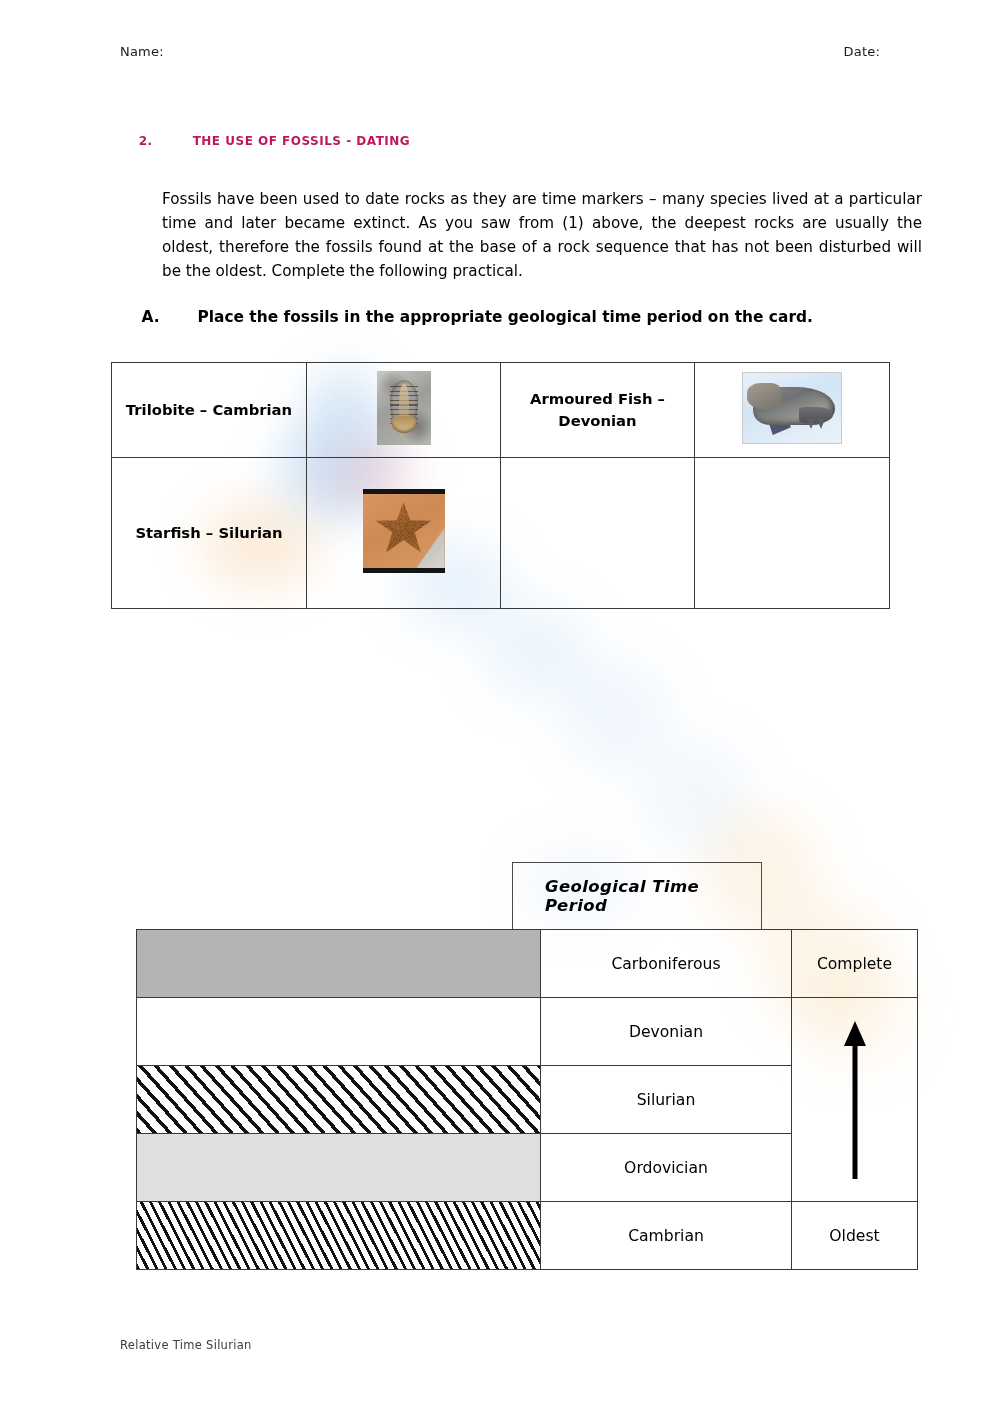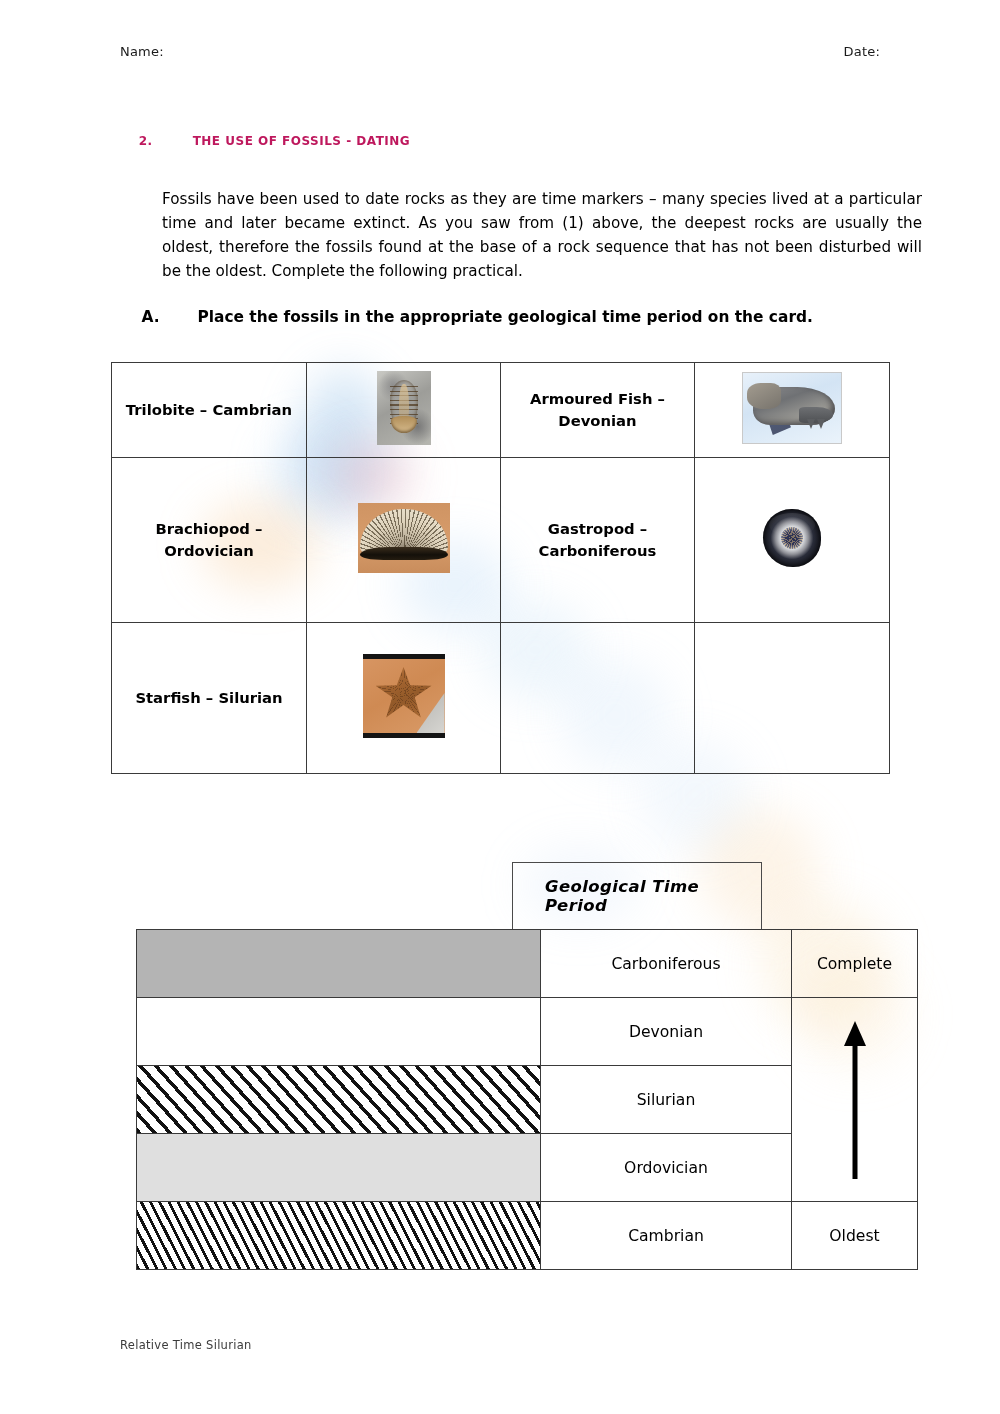--- a/index.html
+++ b/index.html
@@ -481,35 +481,20 @@
             <span class="fish-shadow"></span>
             <span class="fish-skull"></span>
             <span class="fish-plate"></span>
             <span class="fish-jaw"></span>
             <span class="fish-tooth" style="left:64px; top:46px;"></span>
             <span class="fish-tooth" style="left:74px; top:46px;"></span>
           </span>
         </td>
       </tr>
 
-      <tr style="height:165px">
-        <td class="fossil-label">Brachiopod – Ordovician</td>
-        <td class="fossil-pic-cell">
-          <span class="pic-frame pic-brachiopod">
-            <span class="brach-shell"></span>
-            <span class="brach-base"></span>
-          </span>
-        </td>
-        <td class="fossil-label">Gastropod – Carboniferous</td>
-        <td class="fossil-pic-cell">
-          <span class="pic-frame pic-gastropod">
-            <span class="gast-shell"></span>
-          </span>
-        </td>
-      </tr>
 
       <tr style="height:151px">
         <td class="fossil-label">Starfish – Silurian</td>
         <td class="fossil-pic-cell">
           <span class="pic-frame pic-starfish">
             <span class="star-corner"></span>
             <span class="star-shape"></span>
           </span>
         </td>
         <td class="fossil-label"></td>

